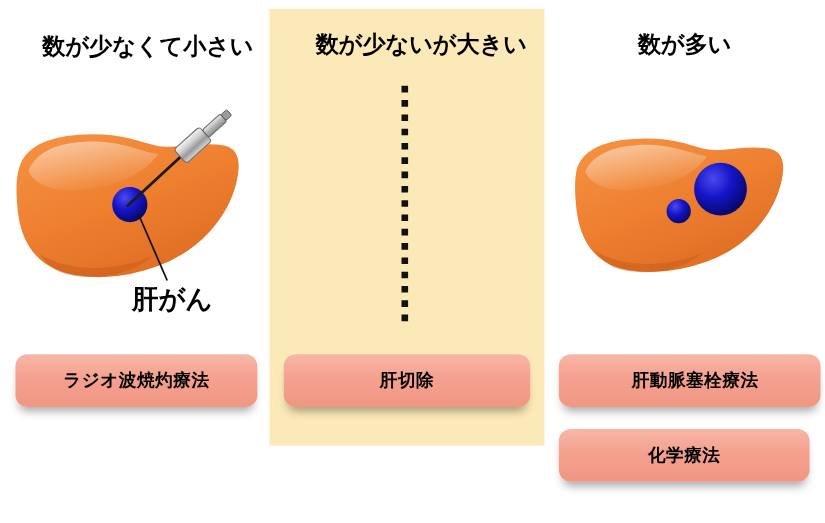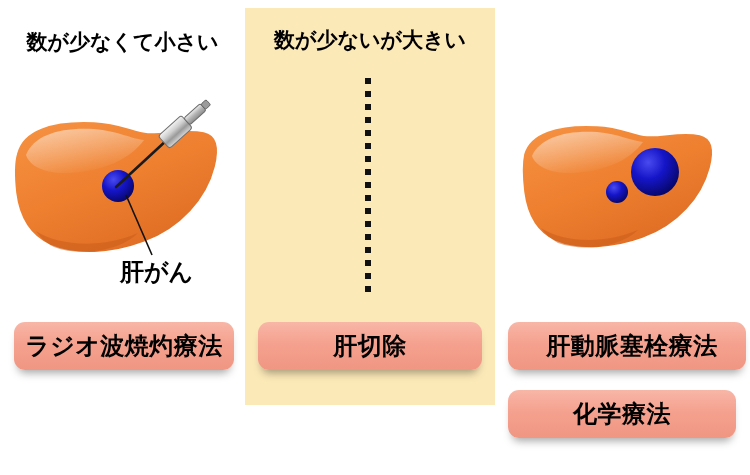--- a/index.html
+++ b/index.html
@@ -47,22 +47,22 @@
     position: absolute;
     left: 0;
     width: 100%;
     text-align: center;
     font-size: 21px;
     font-weight: bold;
     color: #000000;
     letter-spacing: 0px;
     white-space: nowrap;
   }
-  #panel-0 .panel-title { top: 28px; }
-  #panel-1 .panel-title { top: 26px; }
+  #panel-0 .panel-title { top: 28px; padding-left: 12px; }
+  #panel-1 .panel-title { top: 26px; margin-left: 13px; }
   #panel-2 .panel-title { top: 26px; }
 
   
   .liver-stage {
     position: absolute;
   }
   #liver-stage-0 { left: 8px;   top: 105px; width: 215px; height: 160px; }
   #liver-stage-1 { left: 272px; top: 110px; width: 200px; height: 150px; }
 
   .liver-svg { display: block; width: 100%; height: 100%; overflow: visible; }
@@ -89,21 +89,21 @@
   .treatment-box {
     position: absolute;
     border-radius: 11px;
     background: linear-gradient(180deg, #f8b6a6 0%, #f5a18f 45%, #f09683 100%);
     box-shadow: 0 7px 9px -4px rgba(0,0,0,0.35);
     display: flex;
     align-items: center;
     justify-content: center;
   }
   .treatment-label {
-    font-size: 24px;
+    font-size: 16px;
     font-weight: bold;
     color: #000000;
     white-space: nowrap;
     letter-spacing: 0.5px;
   }
 
   #treatment-rfa   { left: 14px;  top: 322px; width: 220px; height: 48px; }
   #treatment-resect{ left: 258px; top: 322px; width: 224px; height: 48px; text-align: center; }
   #treatment-tae   { left: 508px; top: 322px; width: 228px; height: 48px; padding-left: 10px; }
   #treatment-chemo { left: 508px; top: 390px; width: 228px; height: 48px; }
@@ -217,20 +217,25 @@
         <circle cx="138" cy="62" r="24" fill="url(#tum1)"></circle>
         <circle cx="100" cy="82" r="11" fill="url(#tum1)"></circle>
       </svg>
     </div>
 
     <svg style="position:absolute; left:0; top:0; width:250px; height:475px; overflow:visible;" viewBox="0 0 250 475" xmlns="http://www.w3.org/2000/svg">
       <line x1="123" y1="78" x2="123" y2="292" stroke="#111111" stroke-width="6" stroke-linecap="butt" stroke-dasharray="6 7"></line>
     </svg>
   </div>
 
+  <div class="panel" id="panel-2">
+
+    <div class="panel-title">数が多い</div>
+
+  </div>
 
   <div class="treatment-box" id="treatment-rfa">
     <span class="treatment-label">ラジオ波焼灼療法</span>
   </div>
 
   <div class="treatment-box" id="treatment-resect">
     <span class="treatment-label">肝切除</span>
   </div>
 
   <div class="treatment-box" id="treatment-tae">

